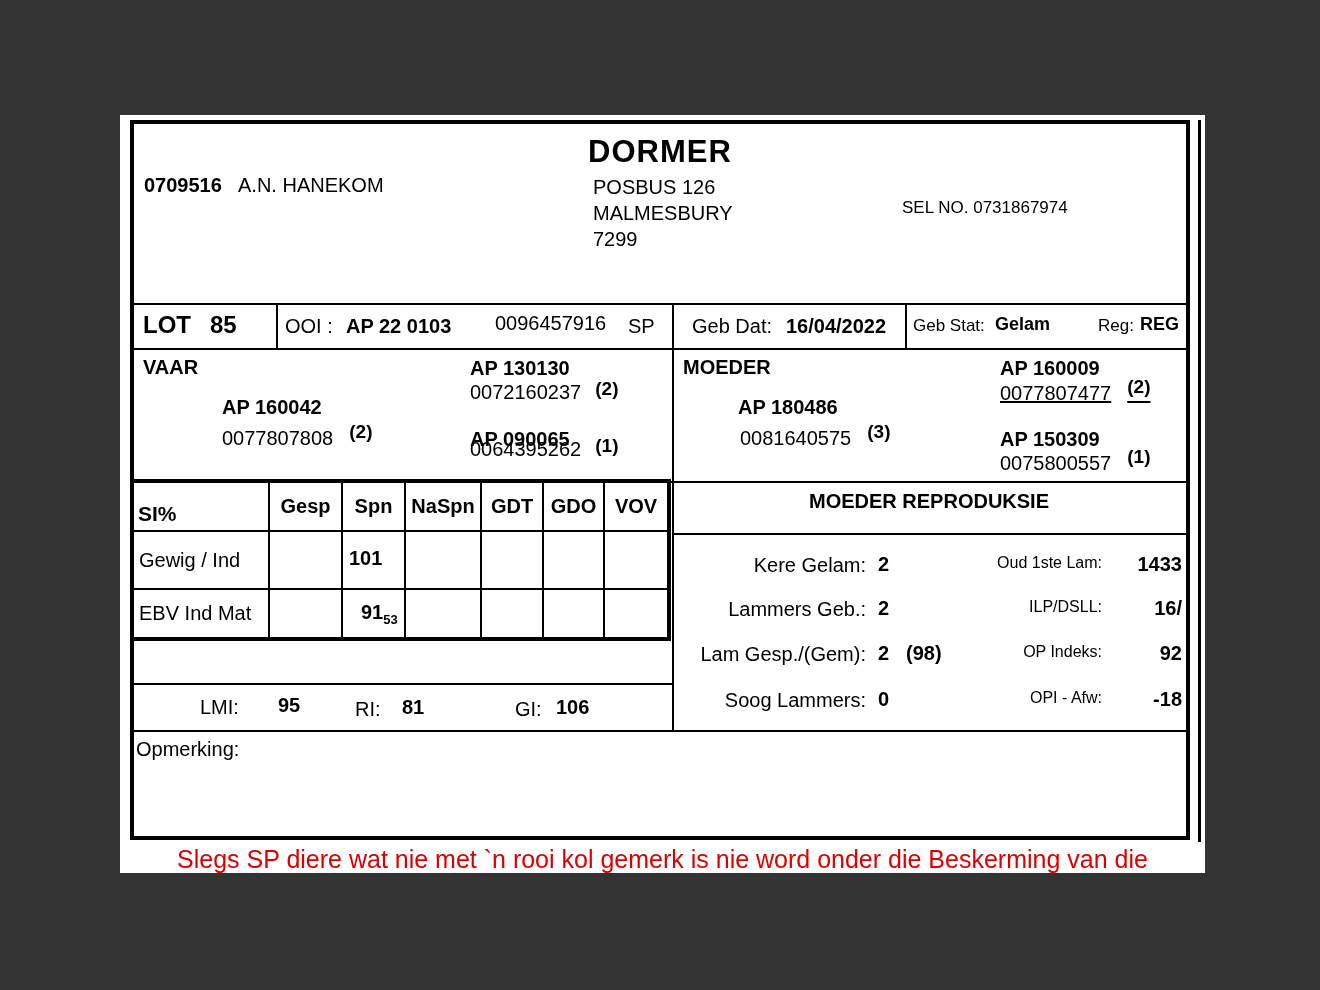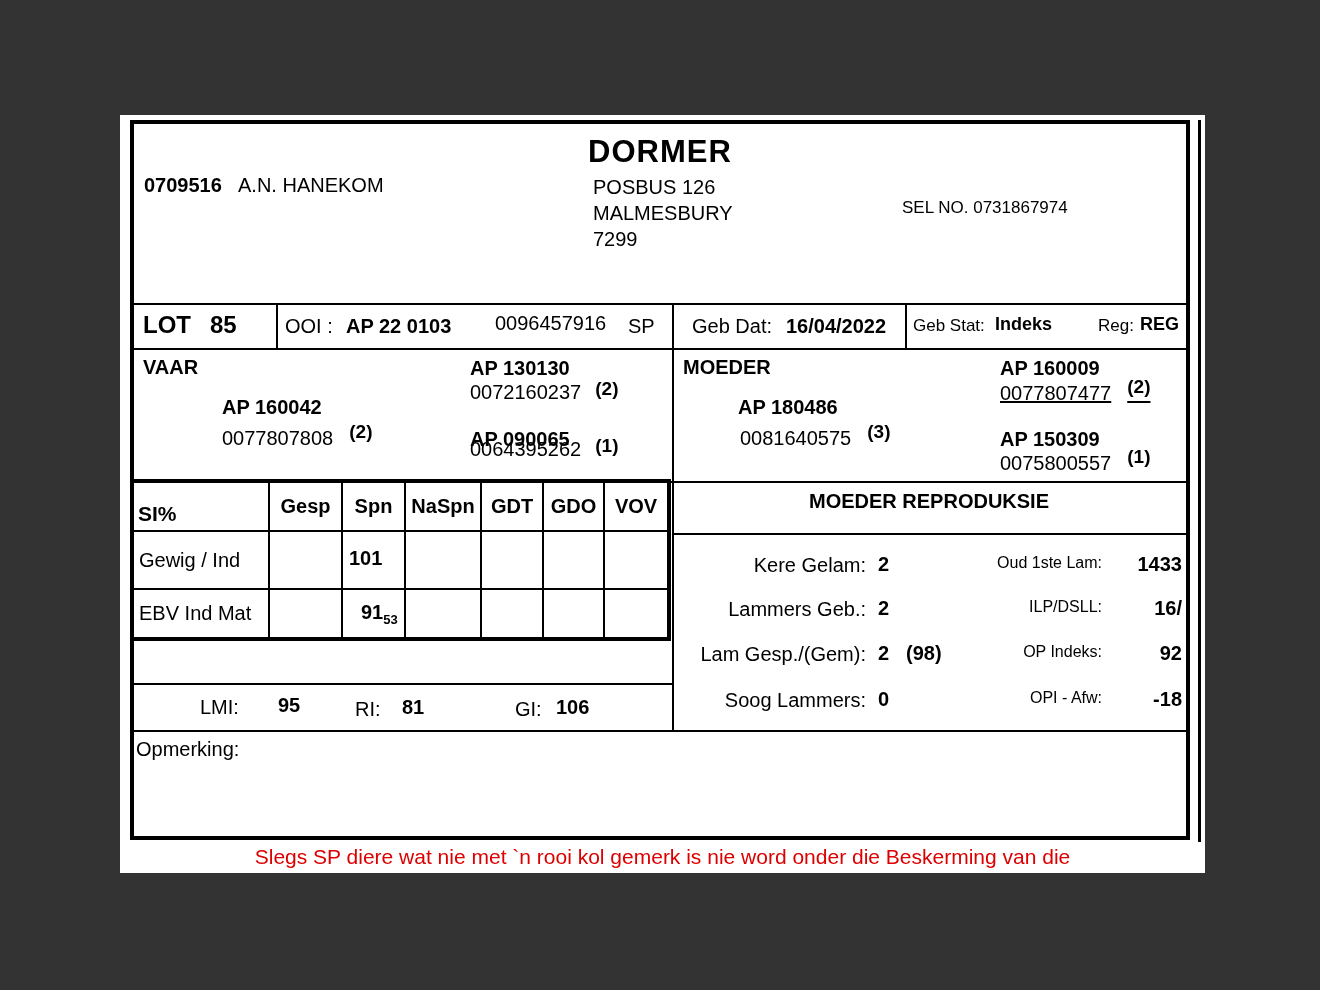--- a/index.html
+++ b/index.html
@@ -58,21 +58,21 @@
     position:absolute; left:538px; top:366px; width:514px;
     text-align:center; font-weight:bold; font-size:20px;
   }
   .rl { position:absolute; width:192px; text-align:right; font-size:20px; }
   .rv { position:absolute; font-size:20px; font-weight:bold; }
   .rr { position:absolute; width:168px; text-align:right; font-size:16px; }
   .rrv { position:absolute; width:80px; text-align:right; font-size:20px; font-weight:bold; }
 
   .notice {
     position:absolute; left:0; top:730px; width:100%;
-    text-align:center; color:#dd0000; font-size:21px;
+    text-align:center; color:#dd0000; font-size:25px;
   }
 </style>
 </head>
 <body>
 
 <div class="page">
 
   <div class="card">
 
     <div class="doc-title">DORMER</div>
@@ -93,21 +93,21 @@
 
     <span class="abs lot-no" style="left:9px; top:187px;">LOT</span>
     <span class="abs lot-no" style="left:76px; top:187px;">85</span>
     <span class="abs t20" style="left:151px; top:191px;">OOI :</span>
     <span class="abs t20 b" style="left:212px; top:191px;">AP 22 0103</span>
     <span class="abs t20" style="left:361px; top:188px;">0096457916</span>
     <span class="abs t20" style="left:494px; top:191px;">SP</span>
     <span class="abs t20" style="left:558px; top:191px;">Geb Dat:</span>
     <span class="abs t20 b" style="left:652px; top:191px;">16/04/2022</span>
     <span class="abs t17" style="left:779px; top:192px;">Geb Stat:</span>
-    <span class="abs b" style="left:861px; top:190px; font-size:18px;">Indeks</span>
+    <span class="abs b" style="left:861px; top:190px; font-size:18px;">Gelam</span>
     <span class="abs t17" style="left:964px; top:192px;">Reg:</span>
     <span class="abs b" style="left:1006px; top:190px; font-size:18px;">REG</span>
 
     <span class="abs t20 b" style="left:9px; top:232px;">VAAR</span>
     <span class="abs t20 b" style="left:88px; top:272px;">AP  160042</span>
     <span class="abs t20" style="left:88px; top:303px;"><span>0077807808</span><span class="cnt">(2)</span></span>
     <span class="abs t20 b" style="left:336px; top:233px;">AP  130130</span>
     <span class="abs t20" style="left:336px; top:257px;"><span>0072160237</span><span class="cnt-inline">(2)</span></span>
     <span class="abs t20 b" style="left:336px; top:304px;">AP  090065</span>
     <span class="abs t20" style="left:336px; top:314px;"><span>0064395262</span><span class="cnt-inline">(1)</span></span>

